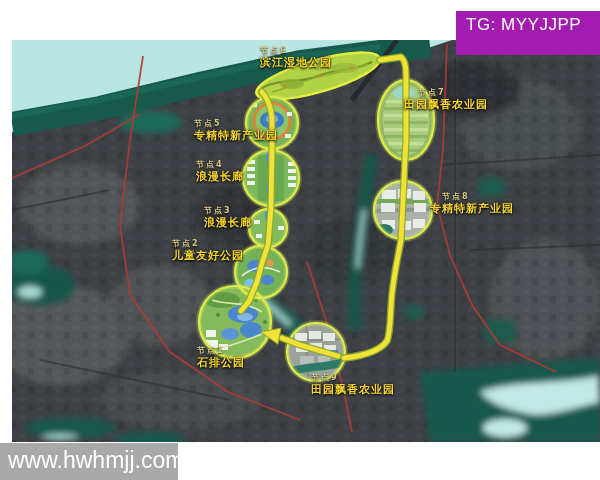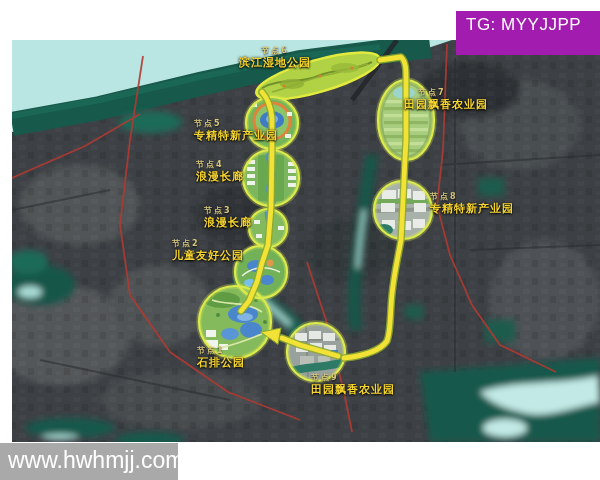--- a/index.html
+++ b/index.html
@@ -10,32 +10,32 @@
          color:#fff;font:17px "Liberation Sans",sans-serif;line-height:28px;padding-left:10px;
          box-sizing:border-box;letter-spacing:.5px;}
   .watermark{position:absolute;left:0;top:443px;width:178px;height:51px;background:#a9a9a9;
          color:#fff;font:23px "Liberation Sans",sans-serif;line-height:35px;padding-left:8px;
          box-sizing:border-box;}
   .lbl{position:absolute;color:#f7d52f;font-weight:bold;font-size:11px;line-height:1.2;
        text-shadow:0 1px 2px rgba(0,0,0,.95),0 0 3px rgba(0,0,0,.8);letter-spacing:1px;
        white-space:nowrap;z-index:5;}
   .lbl .nid{display:block;font-size:8px;font-weight:bold;color:#d9c87e;letter-spacing:2px;
        text-shadow:0 1px 2px rgba(0,0,0,.9);}
-  .lbl.center{text-align:center;}
+  .lbl.center{text-align:left;margin-left:28px;}
   #lbl-n6{left:232px;top:46px;width:86px;}
   #lbl-n5{left:194px;top:119px;}
   #lbl-n4{left:196px;top:160px;}
   #lbl-n3{left:204px;top:206px;}
   #lbl-n2{left:172px;top:239px;}
   #lbl-n1{left:197px;top:346px;}
   #lbl-n9{left:311px;top:373px;}
   #lbl-n7{left:404px;top:88px;}
   #lbl-n7 .nid{padding-left:14px;}
   #lbl-n8{left:430px;top:192px;}
-  #lbl-n8 .nid{padding-left:0;}
+  #lbl-n8 .nid{padding-left:12px;}
 </style>
 </head>
 <body>
 
 <div class="map-wrap">
 <svg width="588" height="402" viewBox="12 40 588 402" xmlns="http://www.w3.org/2000/svg">
   <defs>
     <clipPath id="c5">
           <circle cx="272" cy="123" r="26"></circle>
         </clipPath>

